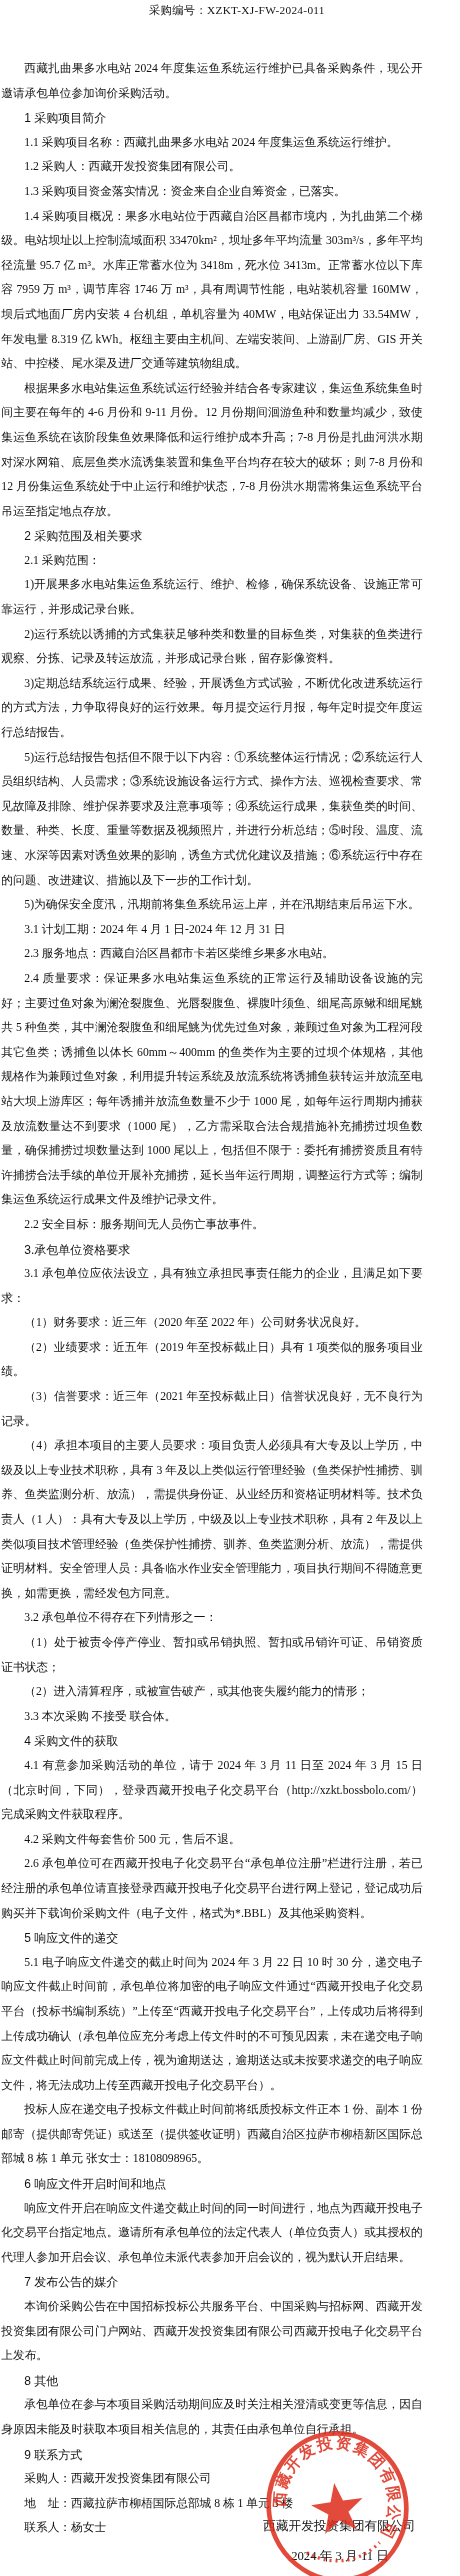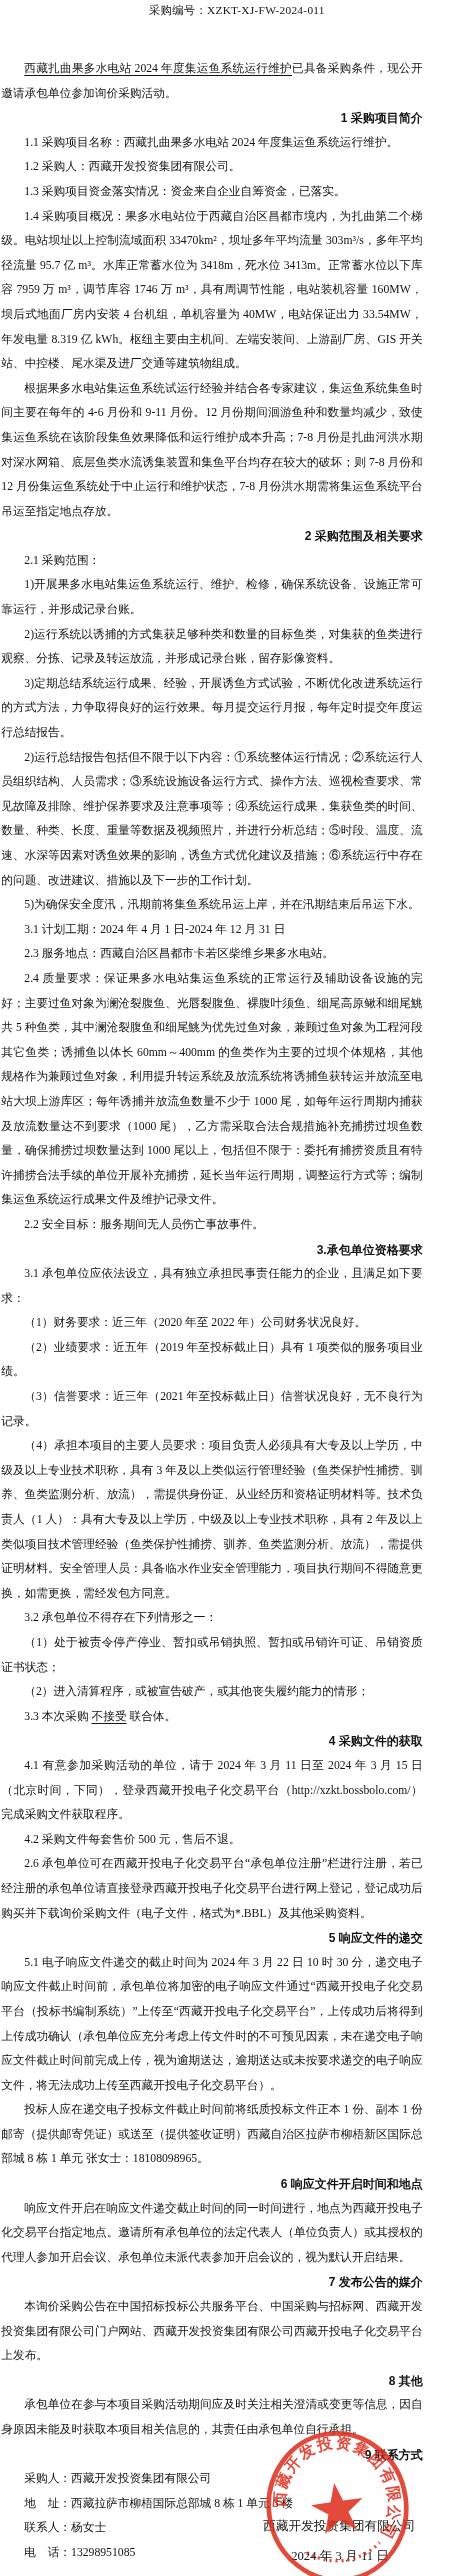--- a/index.html
+++ b/index.html
@@ -21,27 +21,27 @@
   }
   .body-text{
     font-size:11.7px;
     line-height:24.6px;
     text-align:justify;
     padding:0 1.3px;
   }
   .p{ text-indent:23px; margin:0; }
   .h{
     font-family:"Liberation Sans","DejaVu Sans",sans-serif;
-    font-weight:700;
+    font-weight:400;
     font-size:12px;
     text-indent:23px;
     margin:0;
-    text-align:right;
+    text-align:left;
   }
-  .u{ text-decoration:underline; text-underline-offset:2.7px; }
+  .u{ text-underline-offset:2.7px; }
   .sig{
     position:absolute;
     right:0; bottom:5.3px;
     z-index:1;
     font-size:12.7px;
     line-height:30px;
     text-align:right;
   }
   .sig-company{ padding-right:8.7px; }
   .sig-date{ padding-right:35px; }
@@ -68,21 +68,21 @@
     <p class="p">1.2 采购人：西藏开发投资集团有限公司。</p>
     <p class="p">1.3 采购项目资金落实情况：资金来自企业自筹资金，已落实。</p>
     <p class="p">1.4 采购项目概况：果多水电站位于西藏自治区昌都市境内，为扎曲第二个梯级。电站坝址以上控制流域面积 33470km²，坝址多年平均流量 303m³/s，多年平均径流量 95.7 亿 m³。水库正常蓄水位为 3418m，死水位 3413m。正常蓄水位以下库容 7959 万 m³，调节库容 1746 万 m³，具有周调节性能，电站装机容量 160MW，坝后式地面厂房内安装 4 台机组，单机容量为 40MW，电站保证出力 33.54MW，年发电量 8.319 亿 kWh。枢纽主要由主机间、左端安装间、上游副厂房、GIS 开关站、中控楼、尾水渠及进厂交通等建筑物组成。</p>
     <p class="p">根据果多水电站集运鱼系统试运行经验并结合各专家建议，集运鱼系统集鱼时间主要在每年的 4-6 月份和 9-11 月份。12 月份期间洄游鱼种和数量均减少，致使集运鱼系统在该阶段集鱼效果降低和运行维护成本升高；7-8 月份是扎曲河洪水期对深水网箱、底层鱼类水流诱集装置和集鱼平台均存在较大的破坏；则 7-8 月份和 12 月份集运鱼系统处于中止运行和维护状态，7-8 月份洪水期需将集运鱼系统平台吊运至指定地点存放。</p>
 
     <p class="h">2 采购范围及相关要求</p>
     <p class="p">2.1 采购范围：</p>
     <p class="p">1)开展果多水电站集运鱼系统运行、维护、检修，确保系统设备、设施正常可靠运行，并形成记录台账。</p>
     <p class="p">2)运行系统以诱捕的方式集获足够种类和数量的目标鱼类，对集获的鱼类进行观察、分拣、记录及转运放流，并形成记录台账，留存影像资料。</p>
     <p class="p">3)定期总结系统运行成果、经验，开展诱鱼方式试验，不断优化改进系统运行的方式方法，力争取得良好的运行效果。每月提交运行月报，每年定时提交年度运行总结报告。</p>
-    <p class="p">2)运行总结报告包括但不限于以下内容：①系统整体运行情况；②系统运行人员组织结构、人员需求；③系统设施设备运行方式、操作方法、巡视检查要求、常见故障及排除、维护保养要求及注意事项等；④系统运行成果，集获鱼类的时间、数量、种类、长度、重量等数据及视频照片，并进行分析总结；⑤时段、温度、流速、水深等因素对诱鱼效果的影响，诱鱼方式优化建议及措施；⑥系统运行中存在的问题、改进建议、措施以及下一步的工作计划。</p>
+    <p class="p">5)运行总结报告包括但不限于以下内容：①系统整体运行情况；②系统运行人员组织结构、人员需求；③系统设施设备运行方式、操作方法、巡视检查要求、常见故障及排除、维护保养要求及注意事项等；④系统运行成果，集获鱼类的时间、数量、种类、长度、重量等数据及视频照片，并进行分析总结；⑤时段、温度、流速、水深等因素对诱鱼效果的影响，诱鱼方式优化建议及措施；⑥系统运行中存在的问题、改进建议、措施以及下一步的工作计划。</p>
     <p class="p">5)为确保安全度汛，汛期前将集鱼系统吊运上岸，并在汛期结束后吊运下水。</p>
     <p class="p">3.1 计划工期：2024 年 4 月 1 日-2024 年 12 月 31 日</p>
     <p class="p">2.3 服务地点：西藏自治区昌都市卡若区柴维乡果多水电站。</p>
     <p class="p">2.4 质量要求：保证果多水电站集运鱼系统的正常运行及辅助设备设施的完好；主要过鱼对象为澜沧裂腹鱼、光唇裂腹鱼、裸腹叶须鱼、细尾高原鳅和细尾鮡共 5 种鱼类，其中澜沧裂腹鱼和细尾鮡为优先过鱼对象，兼顾过鱼对象为工程河段其它鱼类；诱捕鱼以体长 60mm～400mm 的鱼类作为主要的过坝个体规格，其他规格作为兼顾过鱼对象，利用提升转运系统及放流系统将诱捕鱼获转运并放流至电站大坝上游库区；每年诱捕并放流鱼数量不少于 1000 尾，如每年运行周期内捕获及放流数量达不到要求（1000 尾），乙方需采取合法合规措施补充捕捞过坝鱼数量，确保捕捞过坝数量达到 1000 尾以上，包括但不限于：委托有捕捞资质且有特许捕捞合法手续的单位开展补充捕捞，延长当年运行周期，调整运行方式等；编制集运鱼系统运行成果文件及维护记录文件。</p>
     <p class="p">2.2 安全目标：服务期间无人员伤亡事故事件。</p>
 
     <p class="h">3.承包单位资格要求</p>
     <p class="p">3.1 承包单位应依法设立，具有独立承担民事责任能力的企业，且满足如下要求：</p>
     <p class="p">（1）财务要求：近三年（2020 年至 2022 年）公司财务状况良好。</p>
     <p class="p">（2）业绩要求：近五年（2019 年至投标截止日）具有 1 项类似的服务项目业绩。</p>
@@ -108,21 +108,20 @@
     <p class="h">7 发布公告的媒介</p>
     <p class="p">本询价采购公告在中国招标投标公共服务平台、中国采购与招标网、西藏开发投资集团有限公司门户网站、西藏开发投资集团有限公司西藏开投电子化交易平台上发布。</p>
 
     <p class="h">8 其他</p>
     <p class="p">承包单位在参与本项目采购活动期间应及时关注相关澄清或变更等信息，因自身原因未能及时获取本项目相关信息的，其责任由承包单位自行承担。</p>
 
     <p class="h">9 联系方式</p>
     <p class="p">采购人：西藏开发投资集团有限公司</p>
     <p class="p">地　址：西藏拉萨市柳梧国际总部城 8 栋 1 单元 3 楼</p>
     <p class="p">联系人：杨女士</p>
-    <p class="p">电　话：13298951085</p>
   </div>
 
   <div class="sig">
     <div class="sig-company">西藏开发投资集团有限公司</div>
     <div class="sig-date">2024 年 3 月 11 日</div>
   </div>
 
   <svg class="seal" width="151" height="160" viewBox="0 0 226 240">
     <g transform="rotate(-8 113 118)">
       <ellipse cx="113" cy="118" rx="103" ry="110" fill="none" stroke="#dd2b1a" stroke-width="7"></ellipse>

